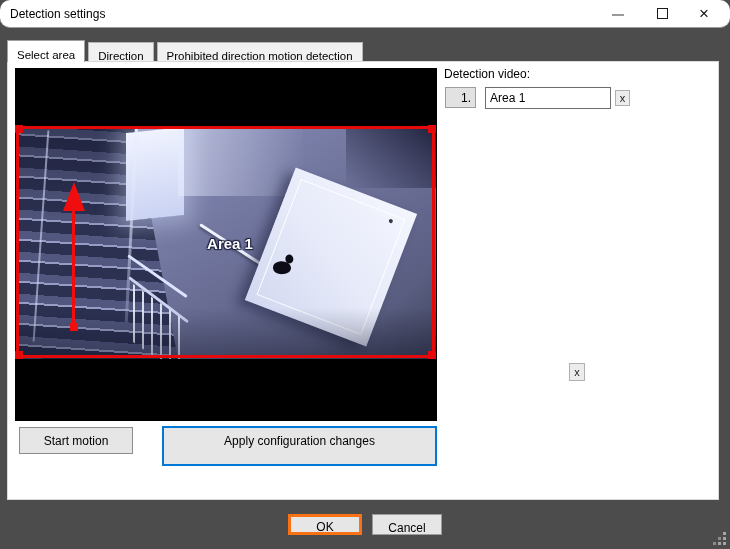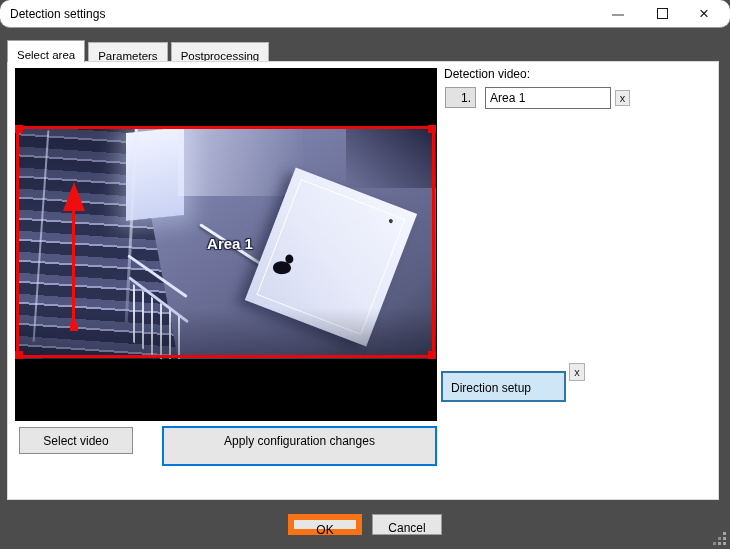--- a/index.html
+++ b/index.html
@@ -88,21 +88,21 @@
              background:#cfe6f7; border:2px solid #2f74a7; text-align:left; padding:8px 0 0 8px; }
 
   
   .start-btn { position:absolute; left:19px; top:427px; width:114px; height:27px; z-index:2;
                background:#e6e6e6; border:1px solid #8c8c8c; text-align:center; padding-top:6px; }
   .apply-btn { position:absolute; left:162px; top:426px; width:275px; height:40px; z-index:2;
                background:#e6e6e6; border:2px solid #0078d7; text-align:center; padding-top:6px; }
 
   
   .ok-btn { position:absolute; left:288px; top:514px; width:74px; height:21px;
-            background:#e6e6e6; border:6px solid #f97316; text-align:center; padding-top:3px; }
+            background:#e6e6e6; border:3px solid #f97316; text-align:center; padding-top:3px; }
   .cancel-btn { position:absolute; left:372px; top:514px; width:70px; height:21px;
                 background:#e6e6e6; border:1px solid #9b9b9b; text-align:center; padding-top:6px; }
 
   
   .grip { position:absolute; left:711px; top:530px; width:16px; height:16px; }
   .grip i { position:absolute; left:12px; top:12px; width:3px; height:3px; background:#a5a5a5;
             box-shadow:-5px 0 #a5a5a5,-10px 0 #8a8a8a,0 -5px #a5a5a5,-5px -5px #8a8a8a,0 -10px #a5a5a5; }
 </style>
 </head>
 <body>
@@ -117,22 +117,22 @@
     <div class="cap-btn cap-max">
       <span class="max-glyph"></span>
     </div>
     <div class="cap-btn cap-close">
       <span class="close-glyph">×</span>
     </div>
   </div>
 
   <div class="tabstrip">
     <div class="tab selected">Select area</div>
-    <div class="tab">Parameters</div>
-    <div class="tab">Postprocessing</div>
+    <div class="tab">Direction</div>
+    <div class="tab">Prohibited direction motion detection</div>
   </div>
 
   <div class="panel"></div>
 
   <div class="video">
     <div class="cam">
       <div class="stairs"></div>
       <div class="wall-edge"></div>
       <div class="window-light"></div>
       <div class="ceiling-glow"></div>
@@ -160,23 +160,22 @@
     <div class="arrow-base"></div>
     <div class="area-label">Area 1</div>
   </div>
 
   <div class="zones-heading">Detection video:</div>
   <div class="zone-index">1.</div>
   <input class="zone-name" value="Area 1" style="">
   <div class="x-btn zone-x">x</div>
 
   <div class="x-btn dir-x">x</div>
-  <div class="dir-btn">Direction setup</div>
 
-  <div class="start-btn">Select video</div>
+  <div class="start-btn">Start motion</div>
   <div class="apply-btn">Apply configuration changes</div>
 
   <div class="ok-btn">OK</div>
   <div class="cancel-btn">Cancel</div>
 
   <div class="grip">
       <i></i>
     </div>
 
 </div>

